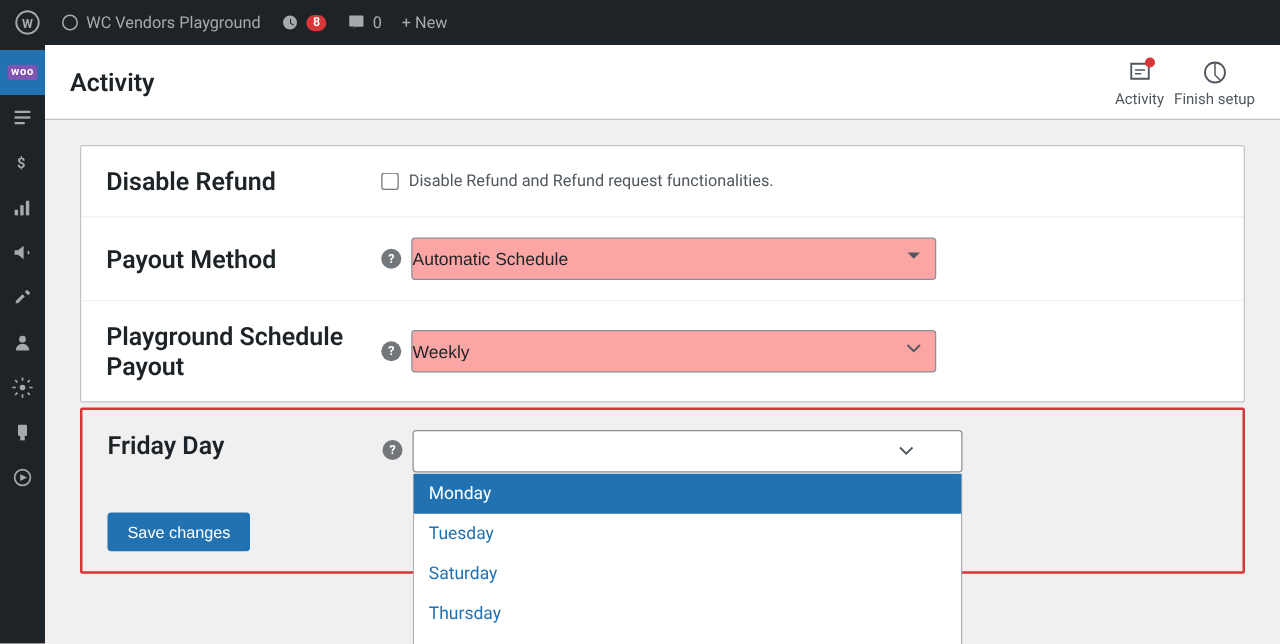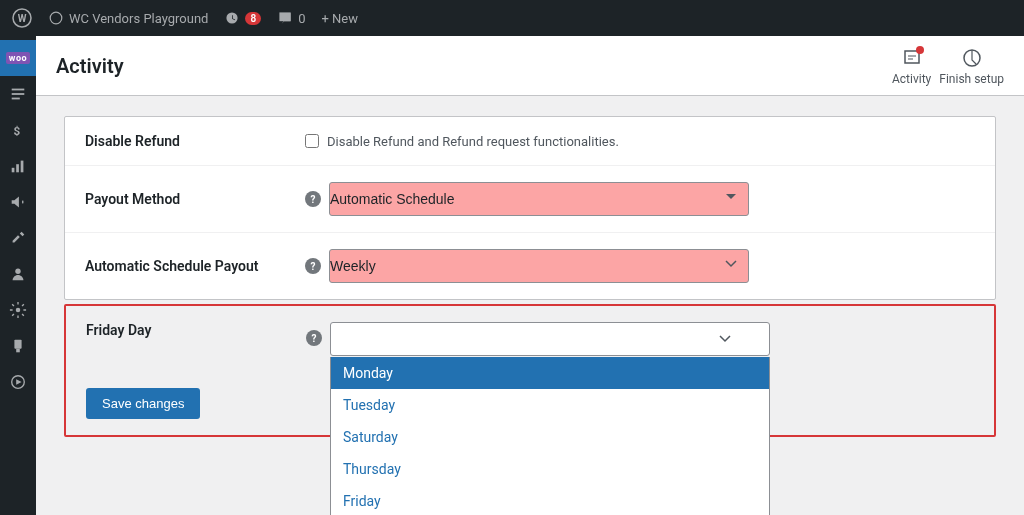--- a/index.html
+++ b/index.html
@@ -148,21 +148,21 @@
     }
     .form-row {
       display: flex;
       align-items: center;
       padding: 16px 20px;
       border-bottom: 1px solid #f0f0f1;
     }
     .form-row:last-child { border-bottom: none; }
     .form-label {
       width: 220px;
-      font-size: 14px;
+      font-size: 20px;
       font-weight: 600;
       color: #1d2327;
       flex-shrink: 0;
     }
     .form-control-wrap {
       flex: 1;
       display: flex;
       align-items: center;
       gap: 8px;
     }
@@ -436,21 +436,21 @@
               <div class="chevron-down">
                 <svg viewBox="0 0 16 16">
                     <path d="M3 5l5 5 5-5"></path>
                   </svg>
               </div>
             </div>
           </div>
         </div>
 
         <div class="form-row">
-          <div class="form-label">Automatic Schedule Payout</div>
+          <div class="form-label">Playground Schedule Payout</div>
           <div class="form-control-wrap">
             <div class="help-icon">?</div>
             <div class="select-wrap">
               <select class="select-field">
                 <option>Daily</option>
                 <option selected="">Weekly</option>
                 <option>Monthly</option>
               </select>
               <div class="chevron-down">
                 <svg viewBox="0 0 16 16">

